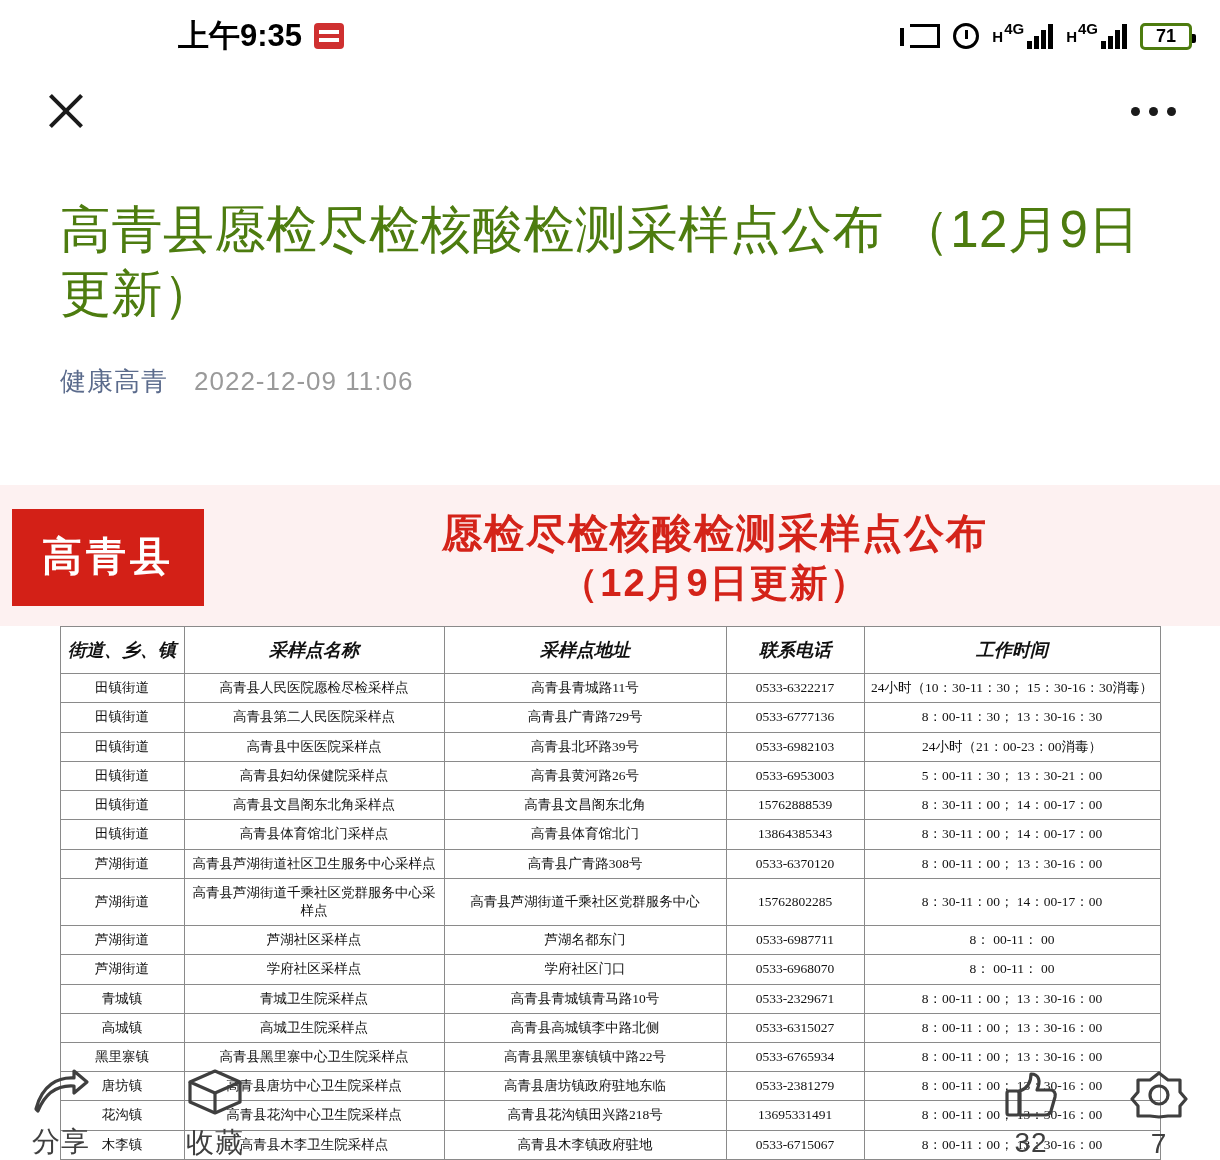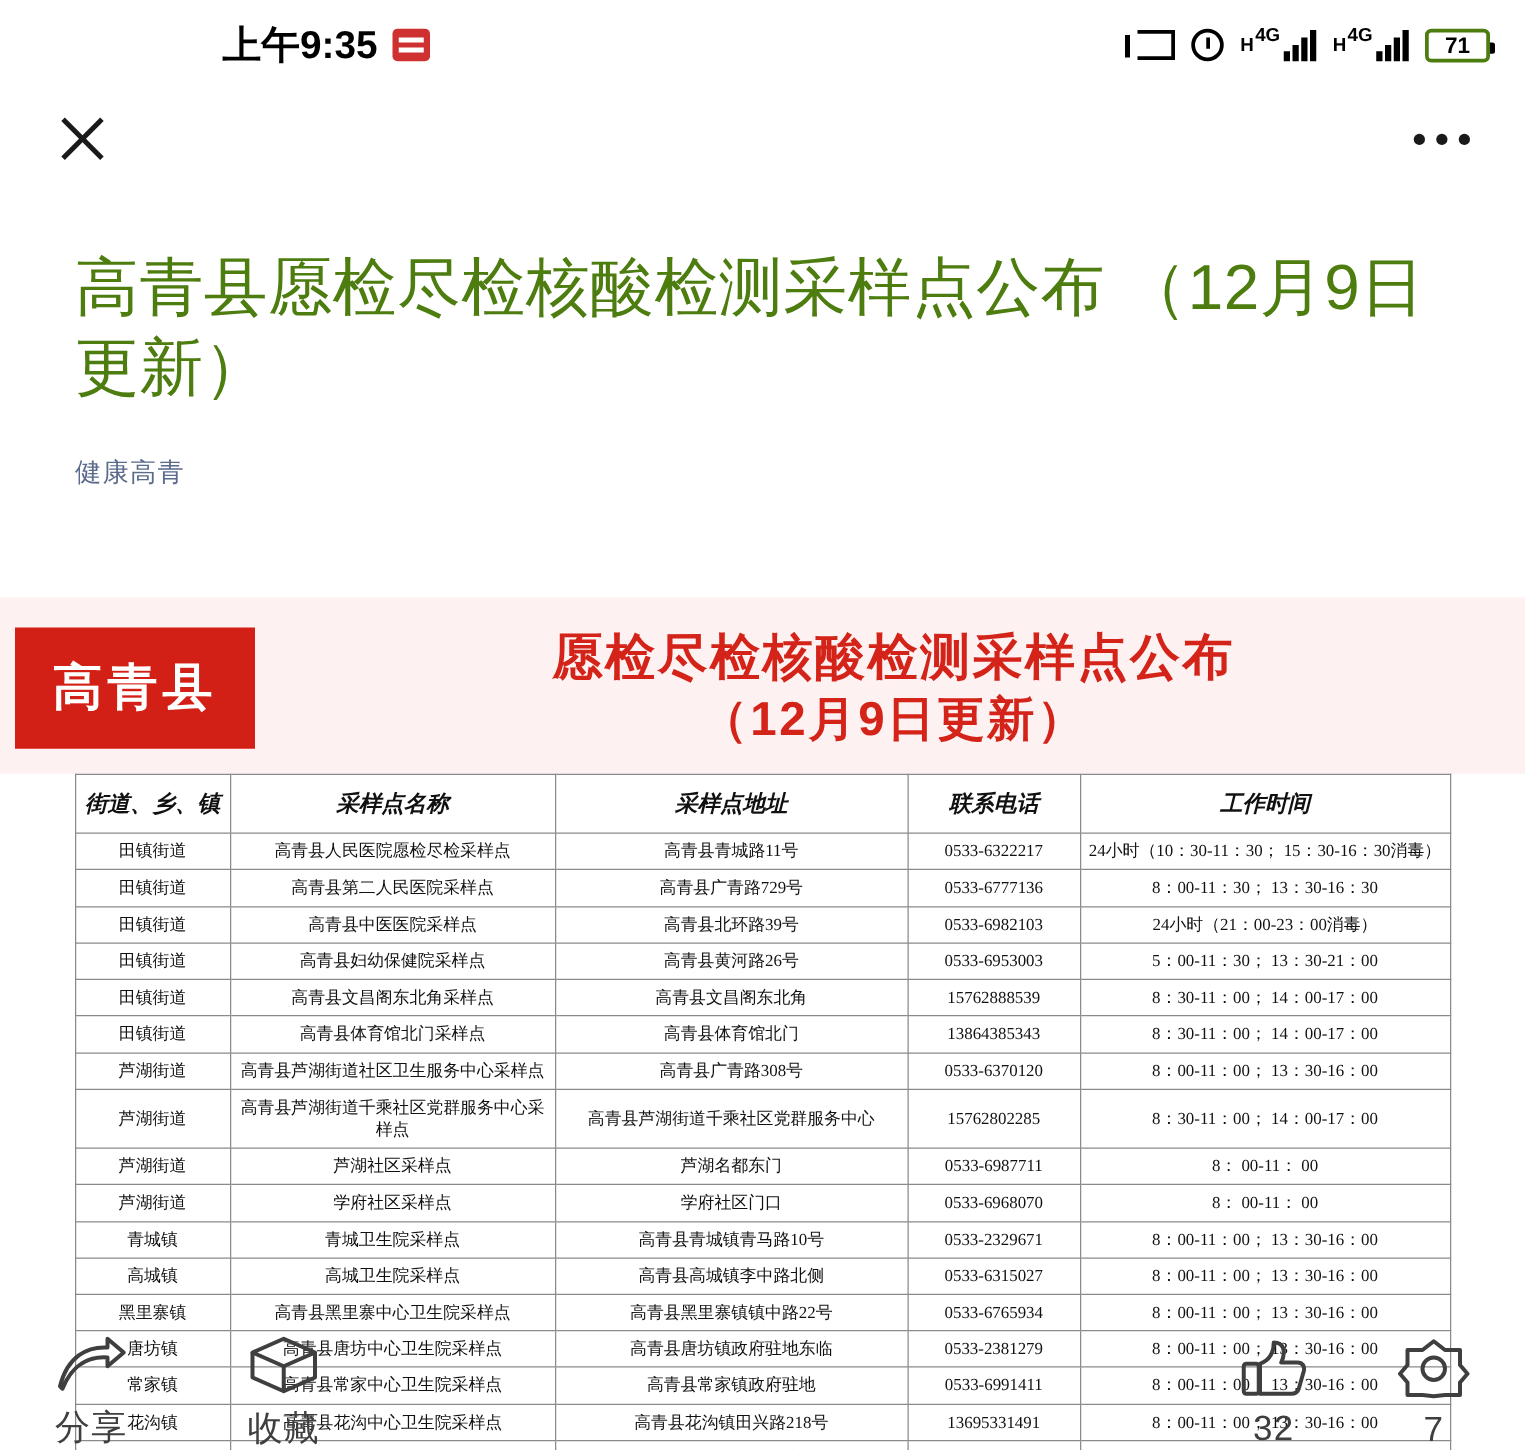--- a/index.html
+++ b/index.html
@@ -160,21 +160,21 @@
     color: #4d7c0f;
     font-weight: 400;
     letter-spacing: 0.5px;
     margin-top: 48px;
   }
   .meta {
     margin-top: 38px;
     display: flex;
     align-items: baseline;
     gap: 26px;
-    font-size: 21px;
+    font-size: 26px;
   }
   .account { color: #5b6b8c; letter-spacing: 1px; }
   .timestamp { color: #9a9a9a; letter-spacing: 1px; }
 
   
   .poster {
     margin: 86px 0 0 0;
     background: #fdf2f2;
     padding: 0;
   }
@@ -235,21 +235,21 @@
     font-style: italic;
   }
 
   
   .bottombar {
     position: absolute;
     left: 0; right: 0; bottom: 0;
     height: 90px;
     display: flex;
     align-items: center;
-    padding: 0 44px;
+    padding: 0 32px;
   }
   .bb-item {
     display: flex;
     flex-direction: column;
     align-items: center;
     gap: 8px;
     color: #3f3f3f;
     font-size: 28px;
   }
   .bb-item.share { margin-right: 96px; }
@@ -303,20 +303,21 @@
         <i></i>
         <i></i>
         <i></i>
       </div>
   </div>
 
   <div class="article">
     <h1 class="title">高青县愿检尽检核酸检测采样点公布 （12月9日更新）</h1>
     <div class="meta">
       <span class="account">健康高青</span>
+      <span class="timestamp">2022-12-09 11:06</span>
     </div>
   </div>
 
   <div class="poster">
     <div class="poster-head">
       <div class="county-tag">高青县</div>
       <div class="poster-title">
         <span class="l1">愿检尽检核酸检测采样点公布</span>
         <span class="l2">（12月9日更新）</span>
       </div>
@@ -430,27 +431,20 @@
             <td>高青县黑里寨中心卫生院采样点</td>
             <td>高青县黑里寨镇镇中路22号</td>
             <td>0533-6765934</td>
             <td>8：00-11：00； 13：30-16：00</td>
           </tr>
           <tr>
             <td>唐坊镇</td>
             <td>高青县唐坊中心卫生院采样点</td>
             <td>高青县唐坊镇政府驻地东临</td>
             <td>0533-2381279</td>
-            <td>8：00-11：00； 13：30-16：00</td>
-          </tr>
-          <tr>
-            <td>常家镇</td>
-            <td>高青县常家中心卫生院采样点</td>
-            <td>高青县常家镇政府驻地</td>
-            <td>0533-6991411</td>
             <td>8：00-11：00； 13：30-16：00</td>
           </tr>
           <tr>
             <td>花沟镇</td>
             <td>高青县花沟中心卫生院采样点</td>
             <td>高青县花沟镇田兴路218号</td>
             <td>13695331491</td>
             <td>8：00-11：00； 13：30-16：00</td>
           </tr>
           <tr>

